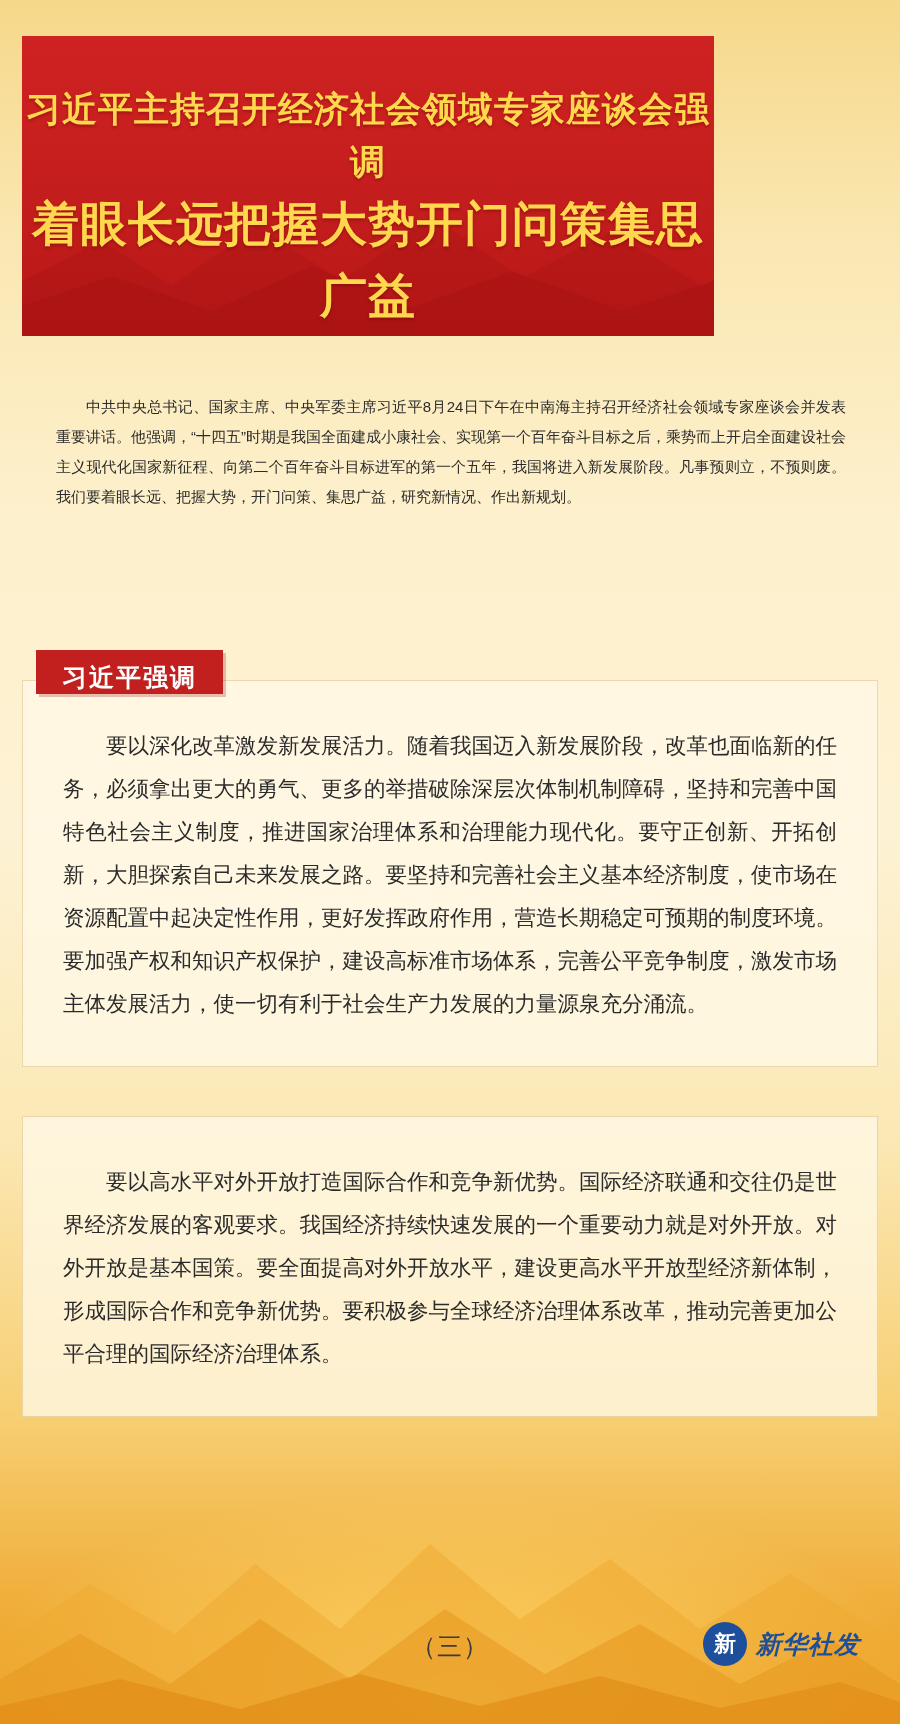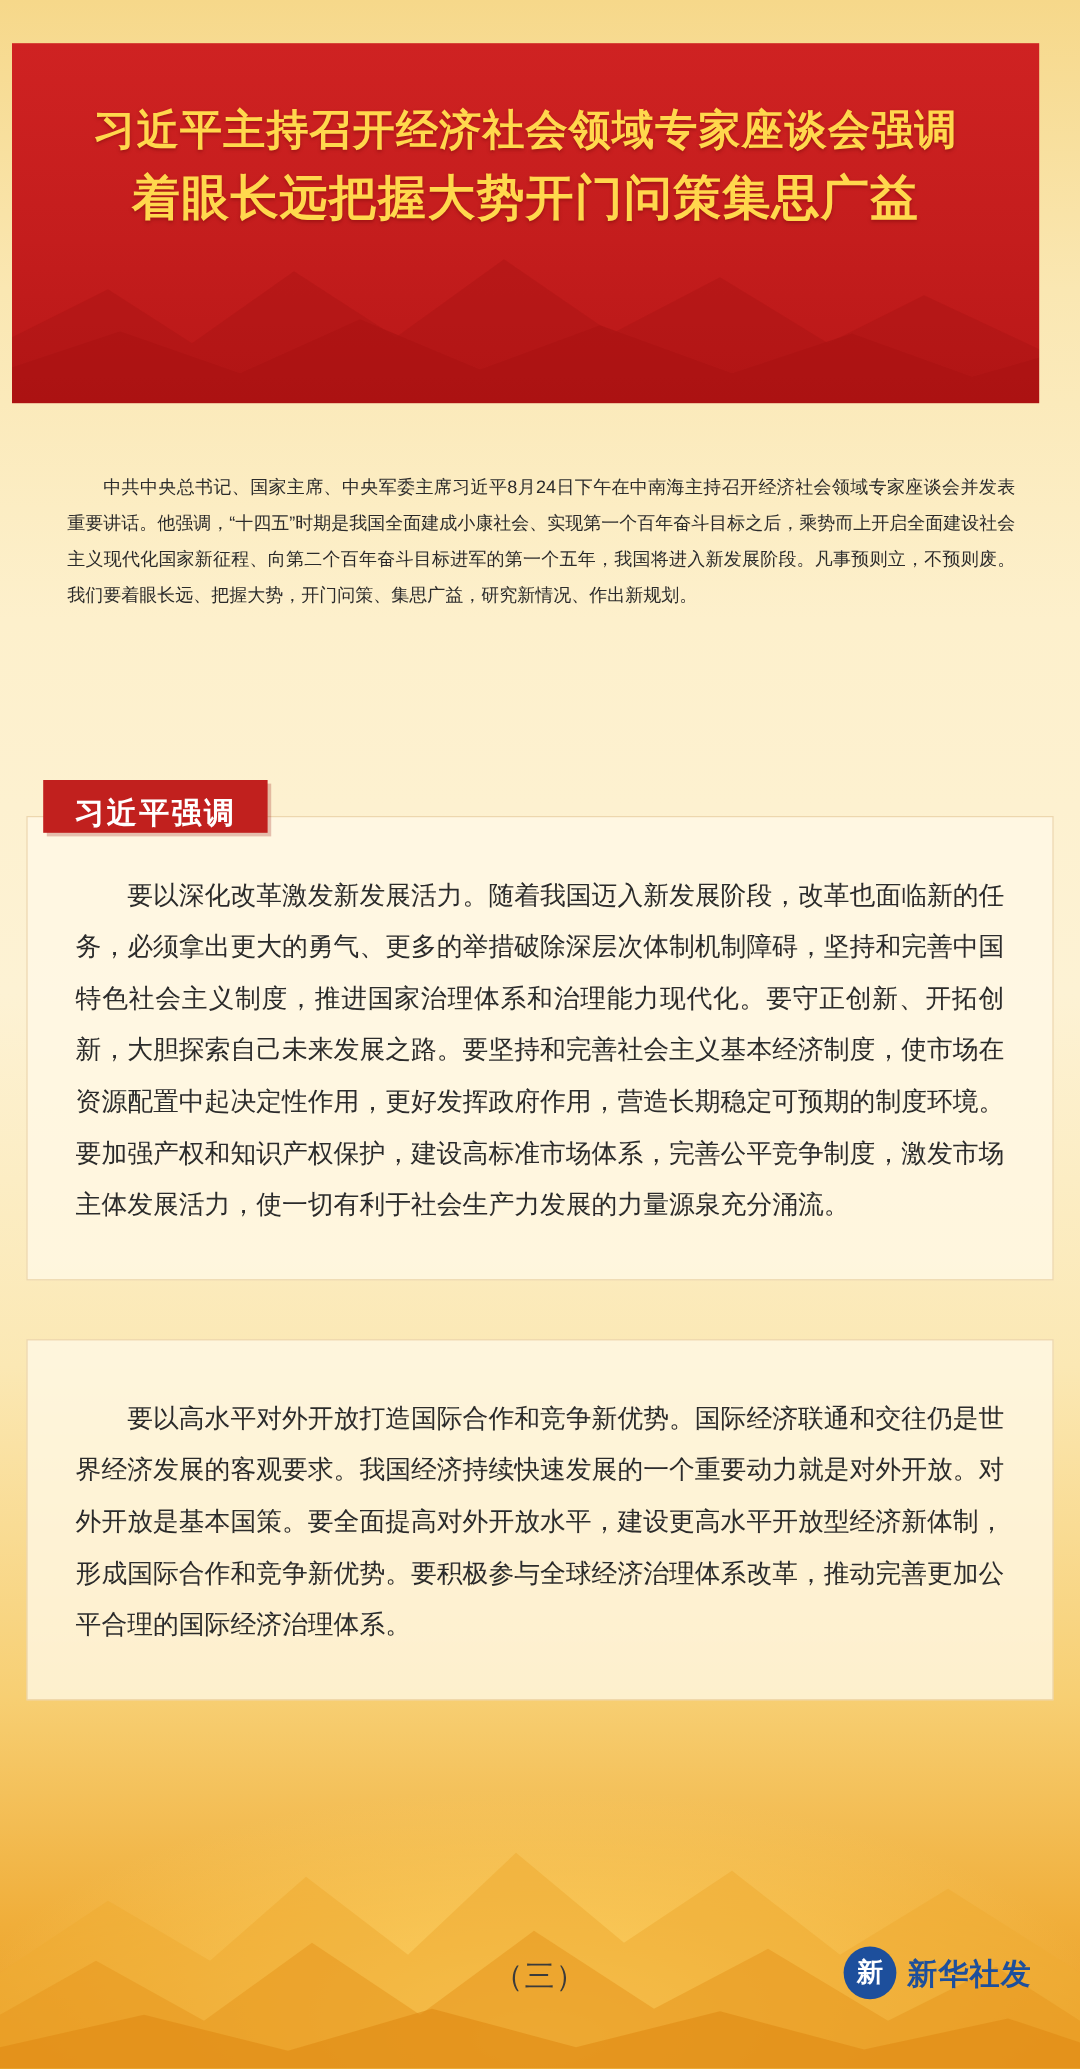--- a/index.html
+++ b/index.html
@@ -38,23 +38,23 @@
     left: 0;
     bottom: 0;
     width: 900px;
     height: 330px;
     pointer-events: none;
   }
 
   
   .header {
     position: absolute;
-    left: 10px;
+    left: 22px;
     top: 36px;
-    width: 856px;
+    width: 692px;
     height: 300px;
     background: linear-gradient(180deg, #cf2222 0%, #c41d1d 55%, #b81717 100%);
     overflow: hidden;
   }
   .header-mtn {
     position: absolute;
     left: 0;
     bottom: 0;
     width: 856px;
     height: 150px;
@@ -67,21 +67,21 @@
     text-align: center;
   }
   .title-line {
     color: #ffd84d;
     font-weight: bold;
     letter-spacing: 1px;
     line-height: 1.52;
     text-shadow: 0 2px 3px rgba(90,0,0,0.35);
   }
   .title-line.l1 { font-size: 35px; }
-  .title-line.l2 { font-size: 40px; }
+  .title-line.l2 { font-size: 47px; }
   .title-line.l3 { font-size: 35px; }
 
   
   .lead {
     position: absolute;
     left: 56px;
     top: 392px;
     width: 790px;
     font-size: 15px;
     line-height: 2.0;
@@ -164,20 +164,21 @@
     color: #ffffff;
     font-size: 22px;
     font-weight: bold;
     line-height: 1;
   }
   .agency-name {
     font-size: 25px;
     color: #1d4f9c;
     font-weight: bold;
     letter-spacing: 1px;
+    font-style: italic;
   }
 </style>
 </head>
 <body>
 
 <div class="poster">
 
   <svg class="mountains" viewBox="0 0 900 330" preserveAspectRatio="none">
     <path d="M0,330 L0,250 L90,190 L175,240 L255,170 L340,235 L430,150 L520,225 L610,165 L700,235 L790,180 L900,250 L900,330 Z" fill="#eeab33" opacity="0.55"></path>
     <path d="M0,330 L0,285 L80,240 L170,290 L260,225 L350,285 L445,215 L545,280 L640,230 L740,290 L830,245 L900,290 L900,330 Z" fill="#e79a22" opacity="0.6"></path>

